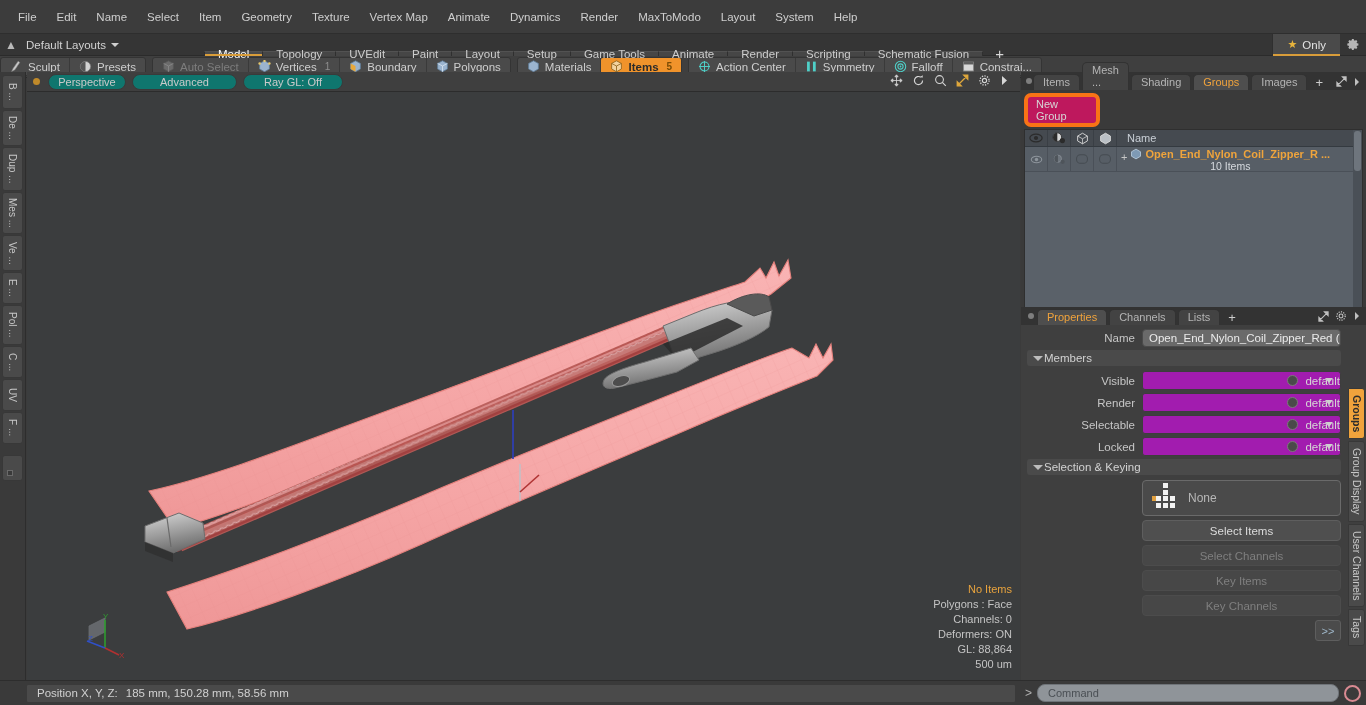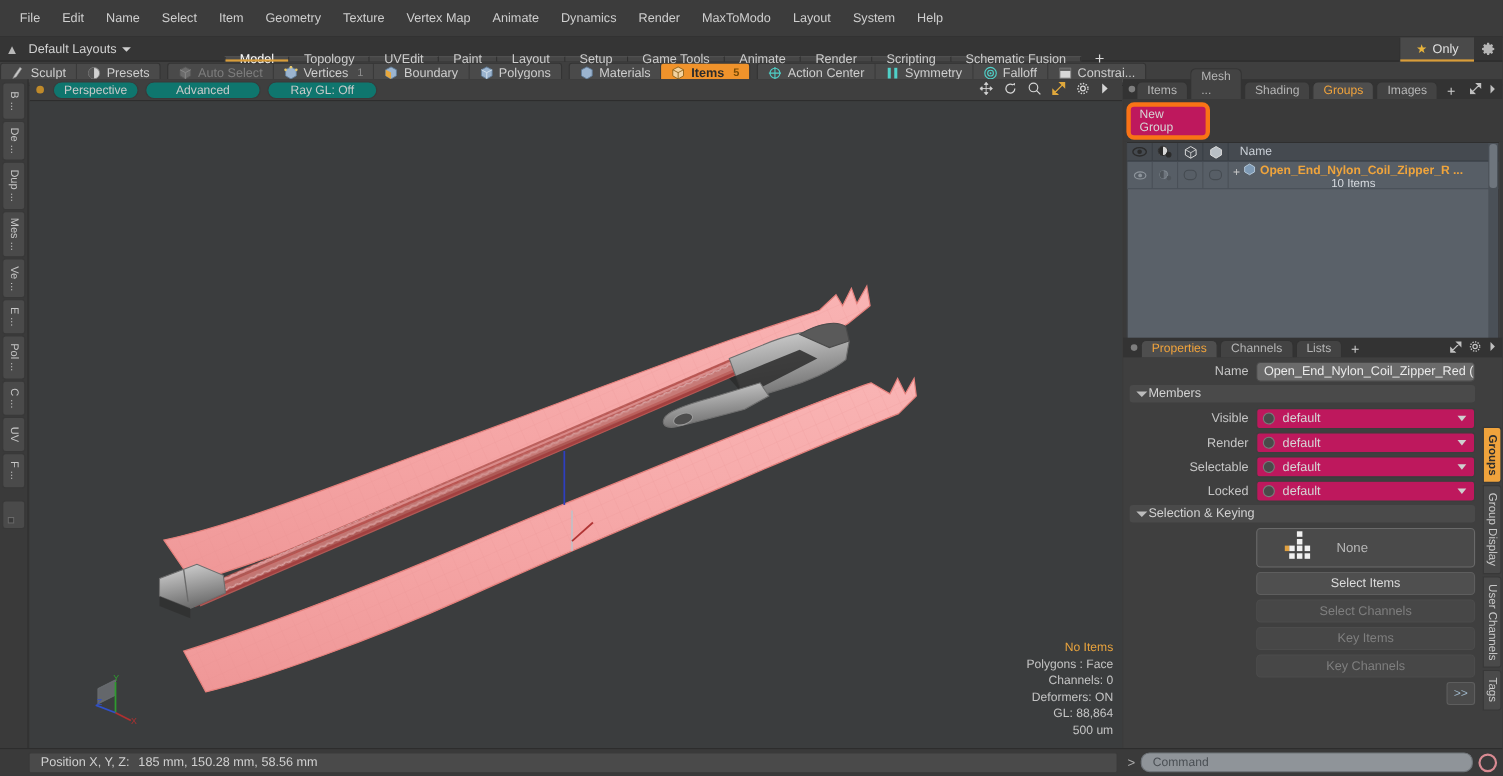--- a/index.html
+++ b/index.html
@@ -169,32 +169,32 @@
     color:#eaeaea; font-size:11.5px; padding:2px 6px; margin-right:22px; white-space:nowrap; overflow:hidden;
   }
   .sect {
     background:#4a4a4a; border-radius:3px; margin:3px 22px 5px 3px; padding:2px 6px;
     color:#d2d2d2; font-size:11.5px; display:flex; align-items:center; gap:1px;
   }
   .tri { width:0;height:0;border-left:5px solid transparent;border-right:5px solid transparent;border-top:5px solid #bcbcbc; }
   .ddrow { display:flex; align-items:center; margin-bottom:3px; }
   .ddlabel { width:118px; text-align:right; padding-right:7px; color:#c6c6c6; font-size:11.5px; }
   .dd {
-    flex:1; margin-right:22px; background:#be185d; border:1px solid #3d3d3d; border-radius:3px;
-    height:19px; display:flex; align-items:center; position:relative;
+    flex:1; margin-right:22px; background:#a21caf; border:1px solid #3d3d3d; border-radius:3px;
+    height:19px; display:flex; align-items:center; position:relative;justify-content:flex-end;
   }
   .dd .circ { width:11px;height:11px;border-radius:50%;border:1px solid #7b7b7b; margin-left:5px; background:#4a4a4a;}
   .dd .dval { margin-left:7px; color:#d6d6d6; font-size:11.5px; }
   .dd .arr { position:absolute; right:7px; width:0;height:0;border-left:4px solid transparent;border-right:4px solid transparent;border-top:5px solid #cfcfcf;}
   .skrow { display:flex; }
   .skleft { width:118px; }
   .skright { flex:1; margin-right:22px; }
   .nonebox {
     background:#4a4a4a; border:1px solid #6a6a6a; border-radius:4px; height:36px;
-    display:flex; align-items:center; padding-left:24px; gap:20px; margin-bottom:4px; position:relative;
+    display:flex; align-items:center; padding-left:8px; gap:9px; margin-bottom:4px; position:relative;
   }
   .nonebox .nlbl { color:#b7b7b7; font-size:12px; }
   .btnw {
     background:#4f4f4f; border:1px solid #5e5e5e; border-radius:4px; height:21px;
     display:flex; align-items:center; justify-content:center; color:#dcdcdc; font-size:11.5px;
     margin-bottom:4px;
   }
   .btnw.dis { color:#7f7f7f; border-color:#4c4c4c; background:#474747;}
   .dblarrow {
     width:26px; height:21px; background:#4b4b4b; border:1px solid #5e5e5e; border-radius:3px;

